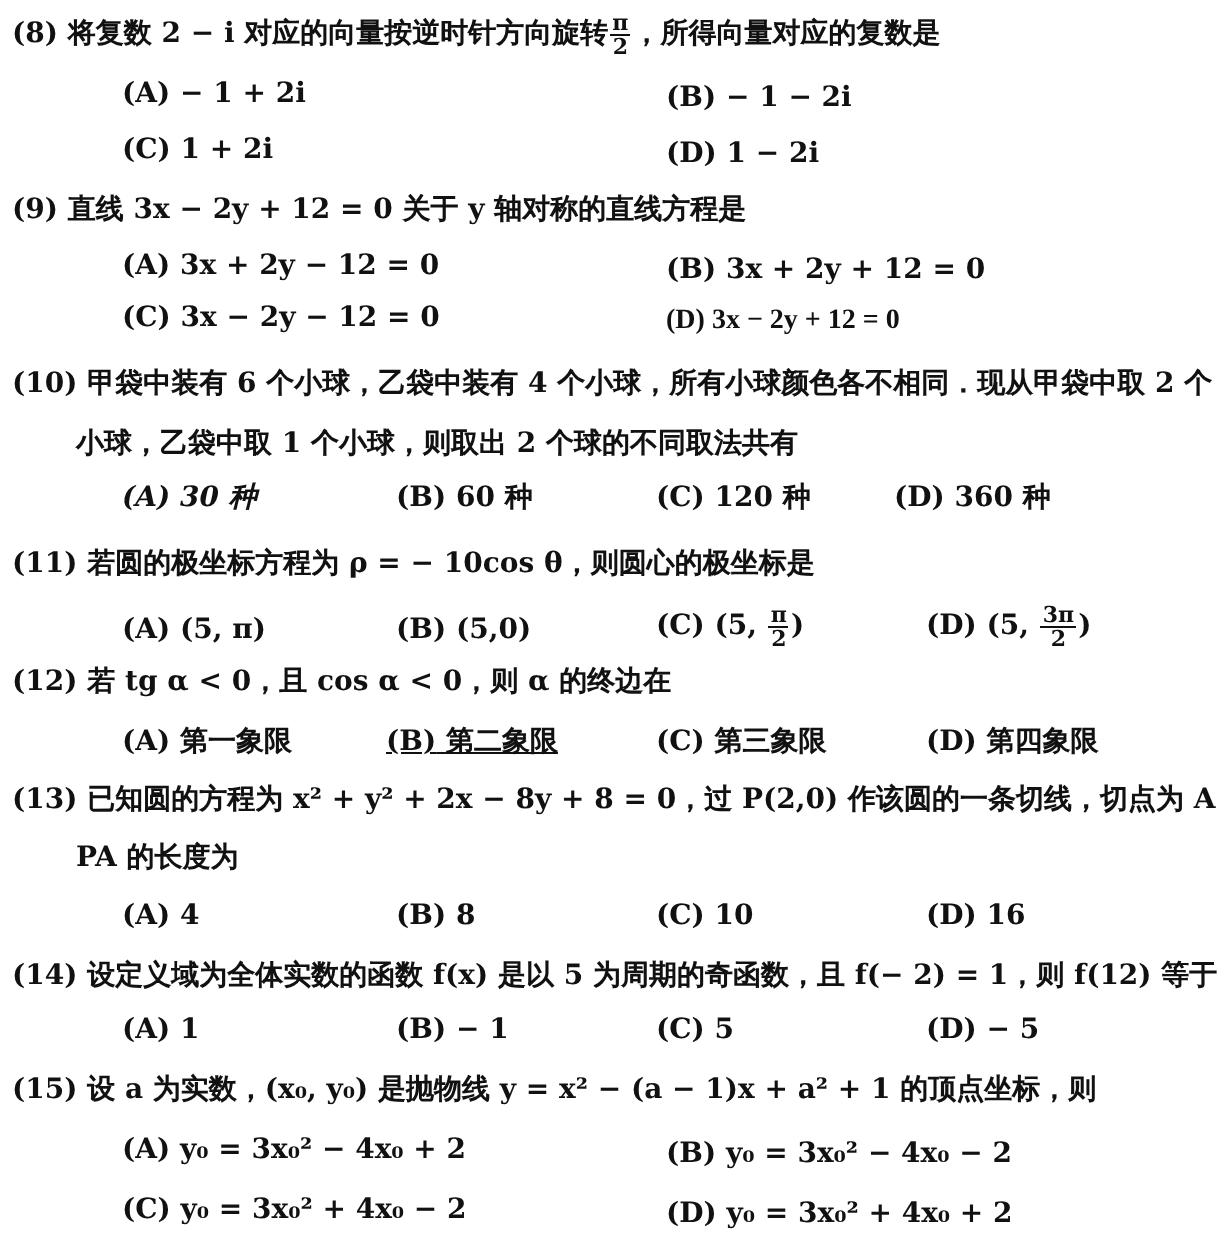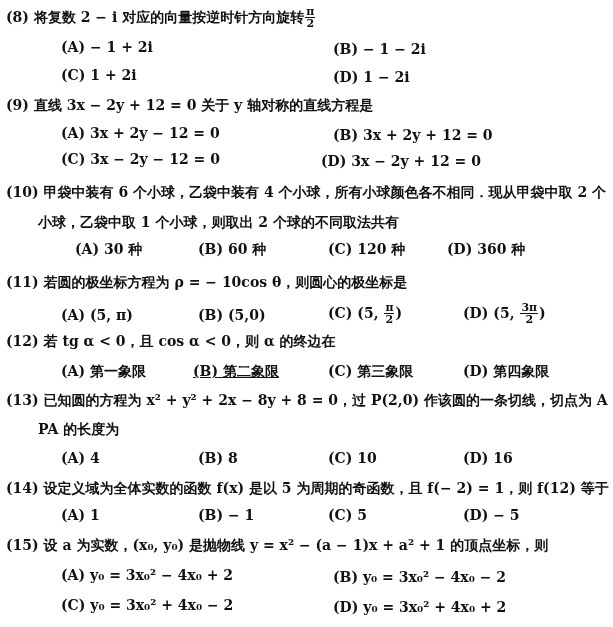--- a/index.html
+++ b/index.html
@@ -9,44 +9,44 @@
   .opt { position: absolute; white-space: nowrap; font-size: 14px; line-height: 18px; font-weight: bold; margin-left: 23px; }
   .frac { display: inline-block; vertical-align: middle; text-align: center; font-size: 11px; line-height: 11px; margin: 0 1px; }
   .frac .num { display: block; border-bottom: 1px solid #111; padding: 0 1px; }
   .frac .den { display: block; padding: 0 1px; }
 </style>
 </head>
 <body>
 
 <div class="line" style="left:6px; top:6px;">
   <span>(8)</span>
-  <span>将复数 2 − i 对应的向量按逆时针方向旋转</span><span class="frac"><span class="num">π</span><span class="den">2</span></span>
+  <span>将复数 2 − i 对应的向量按逆时针方向旋转</span><span class="frac"><span class="num">π</span><span class="den">2</span></span><span>，所得向量对应的复数是</span>
 </div>
 <div class="opt" style="left:38px; top:38px;"><span>(A)</span> <span>− 1 + 2i</span></div>
 <div class="opt" style="left:310px; top:40px;"><span>(B)</span> <span>− 1 − 2i</span></div>
 <div class="opt" style="left:38px; top:66px;"><span>(C)</span> <span>1 + 2i</span></div>
 <div class="opt" style="left:310px; top:68px;"><span>(D)</span> <span>1 − 2i</span></div>
 
 <div class="line" style="left:6px; top:96px;">
   <span>(9)</span>
   <span>直线 3x − 2y + 12 = 0 关于 y 轴对称的直线方程是</span>
 </div>
 <div class="opt" style="left:38px; top:124px;"><span>(A)</span> <span>3x + 2y − 12 = 0</span></div>
 <div class="opt" style="left:310px; top:126px;"><span>(B)</span> <span>3x + 2y + 12 = 0</span></div>
 <div class="opt" style="left:38px; top:150px;"><span>(C)</span> <span>3x − 2y − 12 = 0</span></div>
-<div class="opt" style="left:298px; top:152px;"><span>(D)</span> <span>3x − 2y + 12 = 0</span></div>
+<div class="opt" style="left:310px; top:152px;font-family:Liberation Serif, serif;"><span>(D)</span> <span>3x − 2y + 12 = 0</span></div>
 
 <div class="line" style="left:6px; top:183px;">
   <span>(10)</span>
   <span>甲袋中装有 6 个小球，乙袋中装有 4 个小球，所有小球颜色各不相同．现从甲袋中取 2 个</span>
 </div>
 <div class="line" style="left:38px; top:213px;">
   <span>小球，乙袋中取 1 个小球，则取出 2 个球的不同取法共有</span>
 </div>
-<div class="opt" style="left:52px; top:240px;"><span>(A)</span> <span>30 种</span></div>
+<div class="opt" style="left:38px; top:240px;font-style:italic;"><span>(A)</span> <span>30 种</span></div>
 <div class="opt" style="left:175px; top:240px;"><span>(B)</span> <span>60 种</span></div>
 <div class="opt" style="left:305px; top:240px;"><span>(C)</span> <span>120 种</span></div>
 <div class="opt" style="left:424px; top:240px;"><span>(D)</span> <span>360 种</span></div>
 
 <div class="line" style="left:6px; top:273px;">
   <span>(11)</span>
   <span>若圆的极坐标方程为 ρ = − 10cos θ，则圆心的极坐标是</span>
 </div>
 <div class="opt" style="left:38px; top:306px;"><span>(A)</span> <span>(5, π)</span></div>
 <div class="opt" style="left:175px; top:306px;"><span>(B)</span> <span>(5,0)</span></div>

